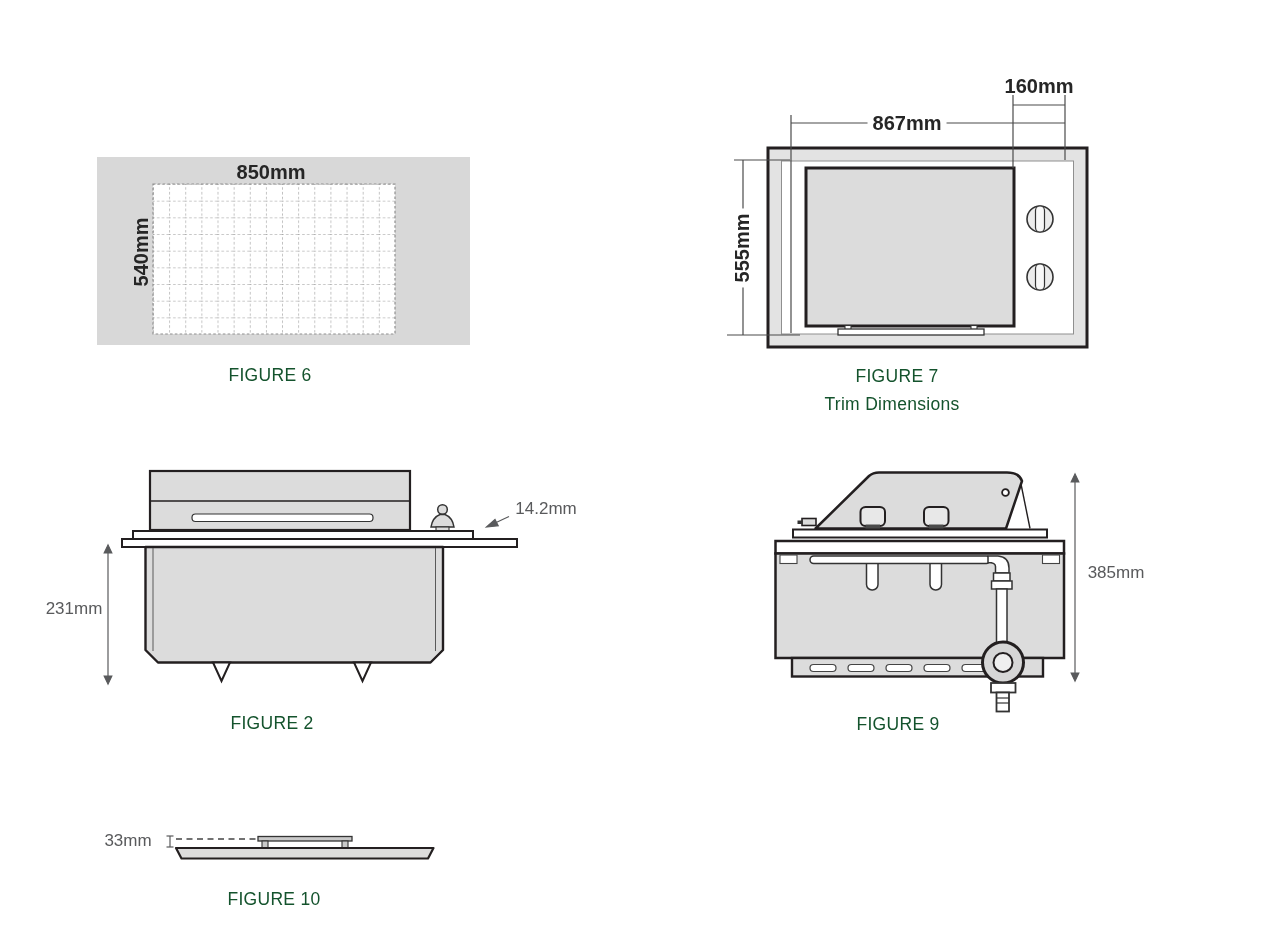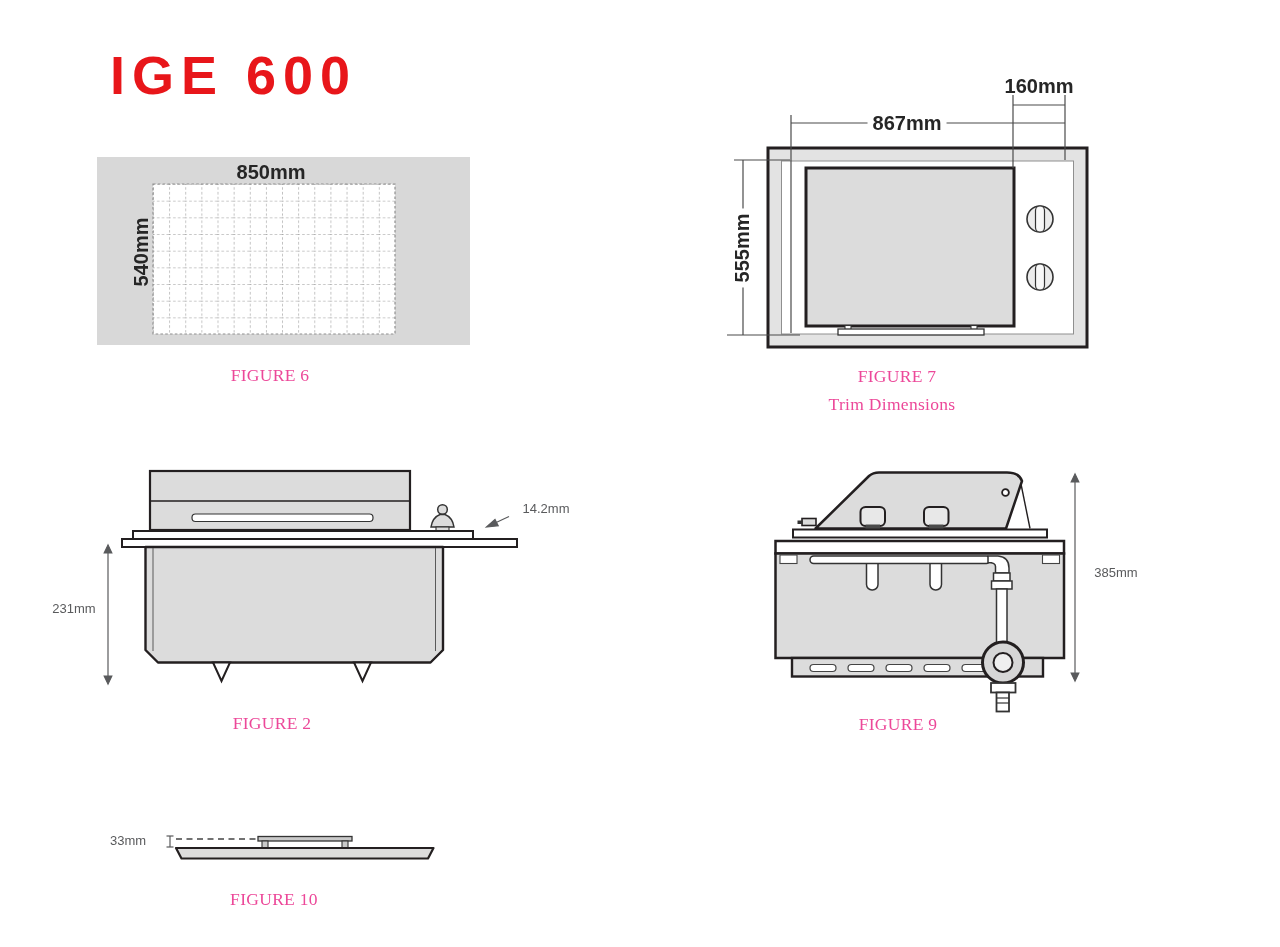--- a/index.html
+++ b/index.html
@@ -12,24 +12,24 @@
     position:absolute;left:110px;top:44px;
     font-size:54px;font-weight:900;letter-spacing:7px;color:#e8161a;
     font-family:"Liberation Sans",sans-serif;white-space:nowrap;
   }
   .label{
     position:absolute;transform:translate(-50%,-50%);
     font-size:20px;font-weight:bold;color:#262626;white-space:nowrap;line-height:1;
   }
   .label.rot{transform:translate(-50%,-50%) rotate(-90deg);}
   .label.bg{background:#ffffff;padding:1px 5px;}
-  .label.light{font-size:13px;font-weight:normal;color:#595a5c;}
+  .label.light{font-size:17px;font-weight:normal;color:#595a5c;}
   .caption{
     position:absolute;transform:translate(-50%,-50%);
-    font-size:17.5px;color:#ec4899;white-space:nowrap;letter-spacing:.3px;line-height:1.2;font-family:Liberation Serif, serif;
+    font-size:17.5px;color:#14532d;white-space:nowrap;letter-spacing:.3px;line-height:1.2;
   }
 </style>
 </head>
 <body>
 
 <div id="page">
 
   <svg id="drawing-layer" width="1280" height="947" viewBox="0 0 1280 947">
     <defs>
       <pattern id="gridpat" x="153" y="184" width="16.13" height="16.67" patternUnits="userSpaceOnUse">
@@ -152,21 +152,20 @@
         <line x1="166.5" y1="847" x2="173.5" y2="847"></line>
       </g>
       <line x1="176" y1="839" x2="256" y2="839" stroke="#444444" stroke-width="1.5" stroke-dasharray="6 4.5"></line>
       <rect x="258" y="836.5" width="94" height="4.5" fill="#c9c9c9" stroke="#333333" stroke-width="1.3"></rect>
       <rect x="262" y="841" width="6" height="7" fill="#c9c9c9" stroke="#333333" stroke-width="1.1"></rect>
       <rect x="342" y="841" width="6" height="7" fill="#c9c9c9" stroke="#333333" stroke-width="1.1"></rect>
       <path d="M176 848 H433.5 L428 858.5 H181.5 Z" fill="#dcdcdc" stroke="#231f20" stroke-width="2.2" stroke-linejoin="round"></path>
     </g>
   </svg>
 
-  <div class="page-title">IGE 600</div>
 
   <div class="label" style="left:271px;top:172px">850mm</div>
   <div class="label rot" style="left:141px;top:252px">540mm</div>
   <div class="caption" style="left:270px;top:375px">FIGURE 6</div>
 
   <div class="label" style="left:1039px;top:86px">160mm</div>
   <div class="label bg" style="left:907px;top:123px">867mm</div>
   <div class="label rot bg" style="left:742px;top:248px">555mm</div>
   <div class="caption" style="left:897px;top:376px">FIGURE 7</div>
   <div class="caption" style="left:892px;top:404px">Trim Dimensions</div>

